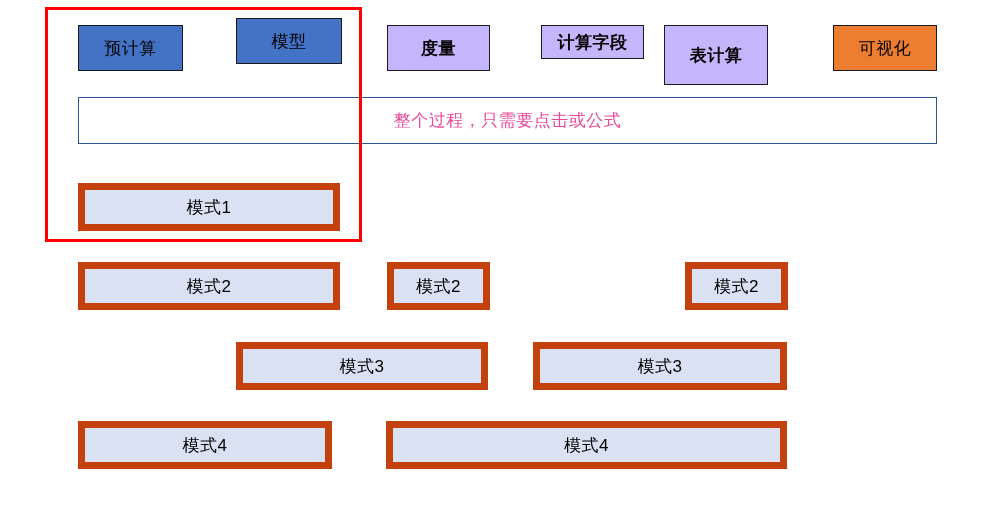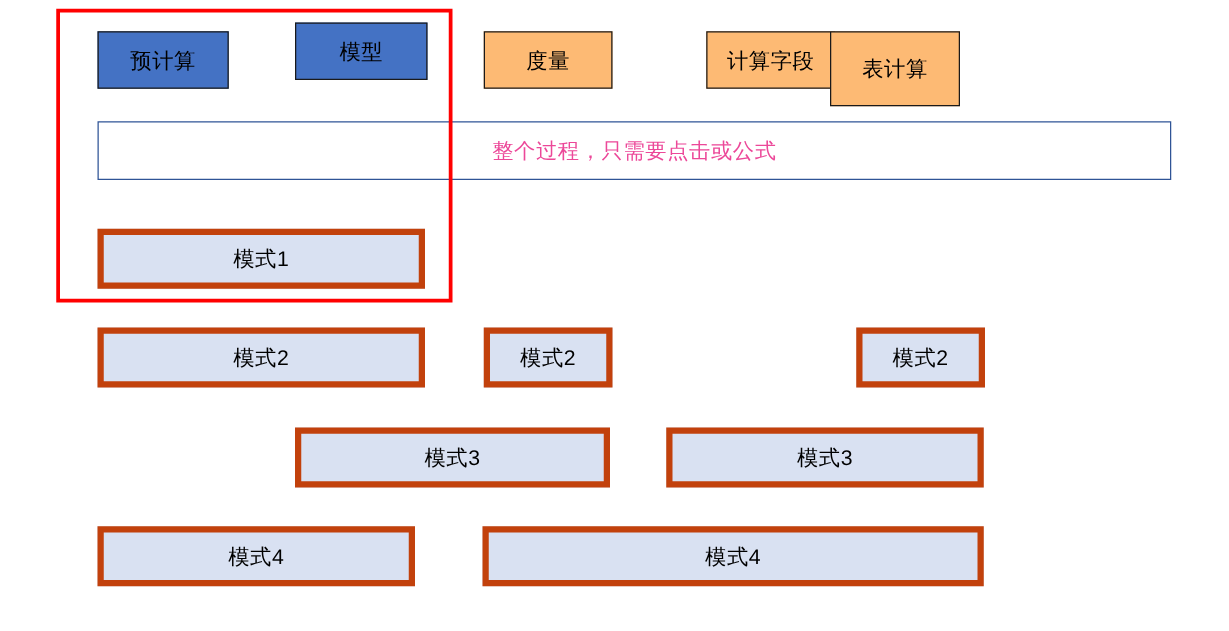--- a/index.html
+++ b/index.html
@@ -28,35 +28,35 @@
     line-height: 1;
     white-space: nowrap;
     letter-spacing: 0.5px;
   }
 
   
   .chip {
     border: 1px solid #1a1a1a;
   }
   .chip-blue   { background: #4472C4; }
-  .chip-green  { background: #fdba74; }
+  .chip-green  { background: #c4b5fd; font-weight: bold; }
   .chip-orange { background: #ED7D31; }
 
   
   .note-bar {
     background: #ffffff;
     border: 1px solid #2F5496;
     color: #ec4899;
     font-size: 17px;
   }
 
   
   .mode-box {
     background: #D9E1F2;
-    border: 5px solid #c2410c;
+    border: 7px solid #c2410c;
   }
 
   
   .highlight-rect {
     position: absolute;
     box-sizing: border-box;
     border: 3px solid #FF0000;
     background: transparent;
     pointer-events: none;
   }
@@ -71,28 +71,31 @@
   </div>
 
   <div class="node chip chip-blue" style="left:236px; top:18px; width:106px; height:46px;">
     <span>模型</span>
   </div>
 
   <div class="node chip chip-green" style="left:387px; top:25px; width:103px; height:46px;">
     <span>度量</span>
   </div>
 
-  <div class="node chip chip-green" style="left:565px; top:25px; width:103px; height:46px;">
+  <div class="node chip chip-green" style="left:541px; top:25px; width:103px; height:34px;">
     <span>计算字段</span>
   </div>
 
   <div class="node chip chip-green" style="left:664px; top:25px; width:104px; height:60px;text-align:right;">
     <span>表计算</span>
   </div>
 
+  <div class="node chip chip-orange" style="left:833px; top:25px; width:104px; height:46px;">
+    <span>可视化</span>
+  </div>
 
   <div class="node note-bar" style="left:78px; top:97px; width:859px; height:47px;">
     <span>整个过程，只需要点击或公式</span>
   </div>
 
   <div class="node mode-box" style="left:78px; top:183px; width:262px; height:48px;">
     <span>模式1</span>
   </div>
 
   <div class="node mode-box" style="left:78px; top:262px; width:262px; height:48px;">

